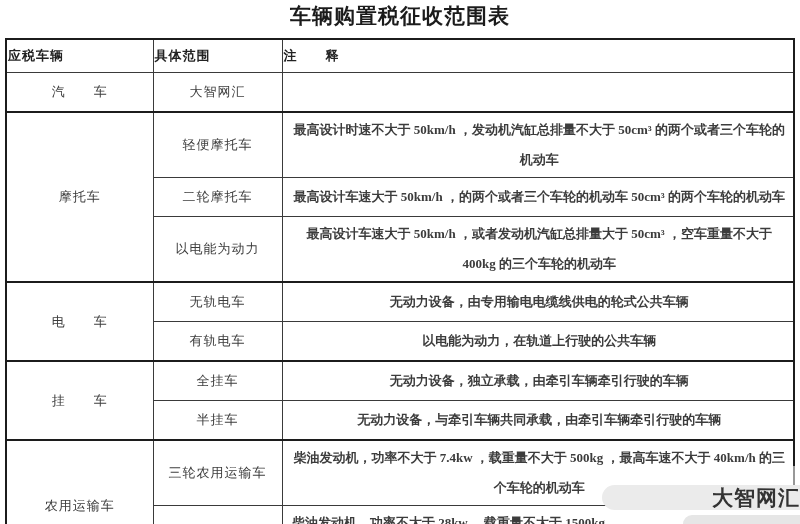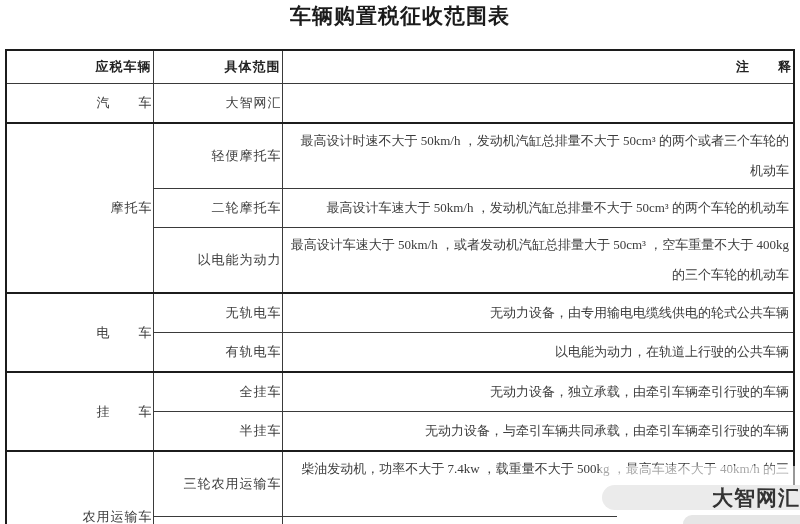--- a/index.html
+++ b/index.html
@@ -9,21 +9,21 @@
     position: relative;
     overflow: hidden;
     font-family: "Liberation Serif", "DejaVu Serif", serif;
   }
   .page-title {
     text-align: center;
     font-size: 21px;
     font-weight: bold;
     color: #1b1b1b;
     letter-spacing: 1px;
-    margin: 4px 0 20px 0;
+    margin: 4px 0 9px 0;
     line-height: 25px;
   }
   table.scope-table {
     border-collapse: collapse;
     table-layout: fixed;
     width: 788px;
     margin-left: 5px;
     border: 2px solid #1c1c1c;
   }
   col.c1 { width: 147px; }
@@ -32,33 +32,34 @@
   th, td {
     border: 1px solid #3a3a3a;
     font-size: 13px;
     color: #3c3c3c;
     vertical-align: middle;
   }
   thead th {
     height: 30px;
     font-weight: bold;
     color: #222222;
-    text-align: right;
+    text-align: left;
     letter-spacing: 1px;
   }
   td { height: 34px; }
   td.cat, td.scope {
-    text-align: right;
+    text-align: center;
     letter-spacing: 1px;
     padding: 2px 0;
   }
   td.note {
-    text-align: right;
+    text-align: center;
     padding: 2px 4px 2px 7px;
     line-height: 30px;
+    font-weight: bold;
   }
   tr.group-top td { border-top: 2px solid #1c1c1c; }
 
   
   .wm-fade {
     position: absolute;
     left: 600px; bottom: 36px;
     width: 200px; height: 22px;
     background: rgba(255,255,255,0.55);
   }
@@ -118,21 +119,21 @@
         <td class="scope">大智网汇</td>
         <td class="note"></td>
       </tr>
       <tr class="group-top">
         <td class="cat" rowspan="3">摩托车</td>
         <td class="scope">轻便摩托车</td>
         <td class="note">最高设计时速不大于 50km/h ，发动机汽缸总排量不大于 50cm³ 的两个或者三个车轮的机动车</td>
       </tr>
       <tr>
         <td class="scope">二轮摩托车</td>
-        <td class="note">最高设计车速大于 50km/h ，发动机汽缸总排量不大于 50cm³ 的两个车轮的机动车</td>
+        <td class="note">最高设计车速大于 50km/h ，的两个或者三个车轮的机动车 50cm³ 的两个车轮的机动车</td>
       </tr>
       <tr>
         <td class="scope">以电能为动力</td>
         <td class="note">最高设计车速大于 50km/h ，或者发动机汽缸总排量大于 50cm³ ，空车重量不大于 400kg 的三个车轮的机动车</td>
       </tr>
       <tr class="group-top">
         <td class="cat" rowspan="2">电　　车</td>
         <td class="scope">无轨电车</td>
         <td class="note">无动力设备，由专用输电电缆线供电的轮式公共车辆</td>
       </tr>

